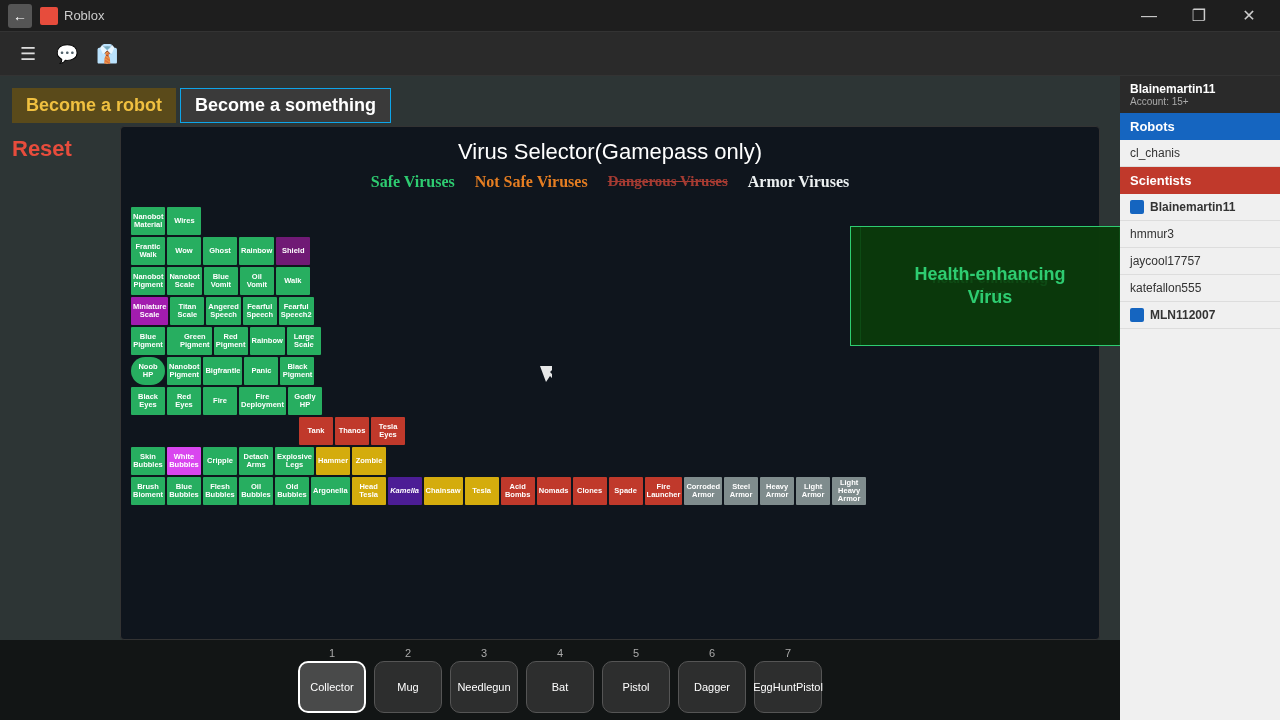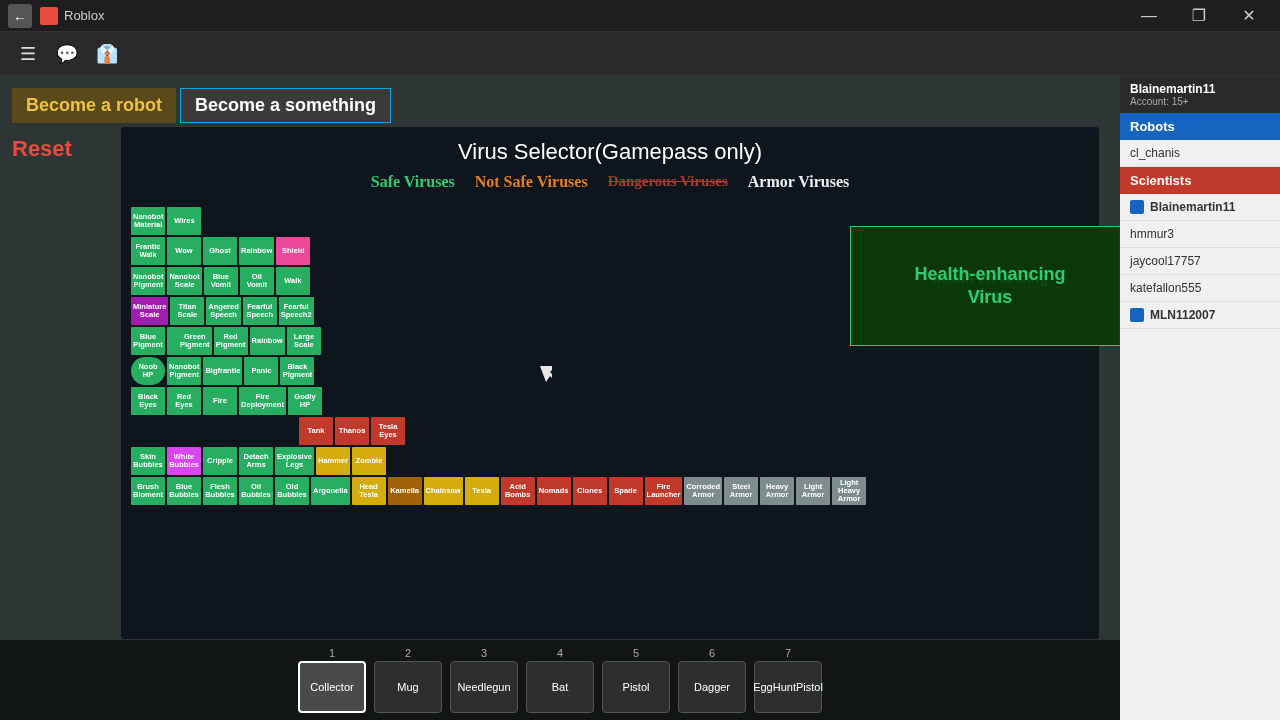--- a/index.html
+++ b/index.html
@@ -202,21 +202,21 @@
       height: 52px;
       background: rgba(50,50,50,0.85);
       border: 1px solid #555;
       display: flex;
       align-items: center;
       justify-content: center;
       color: white;
       font-size: 11px;
       text-align: center;
       cursor: pointer;
-      border-radius: 4px;
+      border-radius: 10px;
     }
     .slot-box.active {
       border: 2px solid #fff;
       background: rgba(80,80,80,0.9);
     }
 
     
     #sidebar {
       width: 160px;
       background: #f0f0f0;
@@ -337,21 +337,21 @@
             <button class="virus-btn" style="background: rgb(39, 174, 96); white-space: pre-line;">Nanobot
 Material</button>
             <button class="virus-btn" style="background: rgb(39, 174, 96); white-space: pre-line;">Wires</button>
           </div>
           <div class="virus-row">
             <button class="virus-btn" style="background: rgb(39, 174, 96); white-space: pre-line;">Frantic
 Walk</button>
             <button class="virus-btn" style="background: rgb(39, 174, 96); white-space: pre-line;">Wow</button>
             <button class="virus-btn" style="background: rgb(39, 174, 96); white-space: pre-line;">Ghost</button>
             <button class="virus-btn" style="background: rgb(39, 174, 96); white-space: pre-line;">Rainbow</button>
-            <button class="virus-btn" style="background: #ec4899; white-space: pre-line;">Shield</button>
+            <button class="virus-btn" style="background: #701a75; white-space: pre-line;">Shield</button>
           </div>
           <div class="virus-row">
             <button class="virus-btn" style="background: rgb(39, 174, 96); white-space: pre-line;">Nanobot
 Pigment</button>
             <button class="virus-btn" style="background: rgb(39, 174, 96); white-space: pre-line;">Nanobot
 Scale</button>
             <button class="virus-btn" style="background: rgb(39, 174, 96); white-space: pre-line;">Blue
 Vomit</button>
             <button class="virus-btn" style="background: rgb(39, 174, 96); white-space: pre-line;">Oil
 Vomit</button>
@@ -427,21 +427,21 @@
 Bubbles</button>
             <button class="virus-btn" style="background: rgb(39, 174, 96); white-space: pre-line;">Flesh
 Bubbles</button>
             <button class="virus-btn" style="background: rgb(39, 174, 96); white-space: pre-line;">Oil
 Bubbles</button>
             <button class="virus-btn" style="background: rgb(39, 174, 96); white-space: pre-line;">Old
 Bubbles</button>
             <button class="virus-btn" style="background: rgb(39, 174, 96); white-space: pre-line;">Argonella</button>
             <button class="virus-btn" style="background: rgb(212, 172, 13); white-space: pre-line;">Head
 Tesla</button>
-            <button class="virus-btn" style="background: #a16207; white-space: pre-line;">Kamella</button>
+            <button class="virus-btn" style="background: #4c1d95; white-space: pre-line; font-style: italic;">Kamella</button>
             <button class="virus-btn" style="background: rgb(212, 172, 13); white-space: pre-line;">Chainsaw</button>
             <button class="virus-btn" style="background: rgb(212, 172, 13); white-space: pre-line;">Tesla</button>
             <button class="virus-btn" style="background: rgb(192, 57, 43); white-space: pre-line;">Acid
 Bombs</button>
             <button class="virus-btn" style="background: rgb(192, 57, 43); white-space: pre-line;">Nomads</button>
             <button class="virus-btn" style="background: rgb(192, 57, 43); white-space: pre-line;">Clones</button>
             <button class="virus-btn" style="background: rgb(192, 57, 43); white-space: pre-line;">Spade</button>
             <button class="virus-btn" style="background: rgb(192, 57, 43); white-space: pre-line;">Fire
 Launcher</button>
             <button class="virus-btn" style="background: rgb(127, 140, 141); white-space: pre-line;">Corroded

